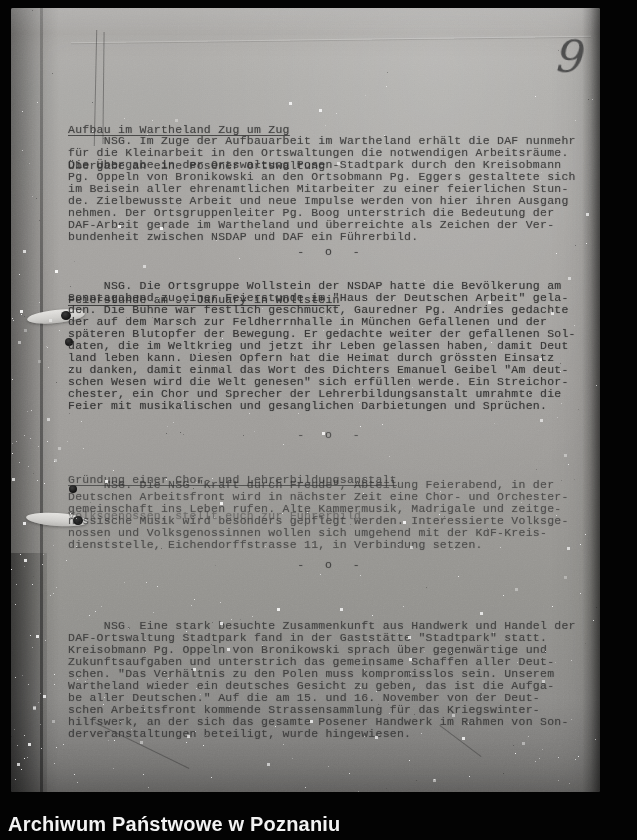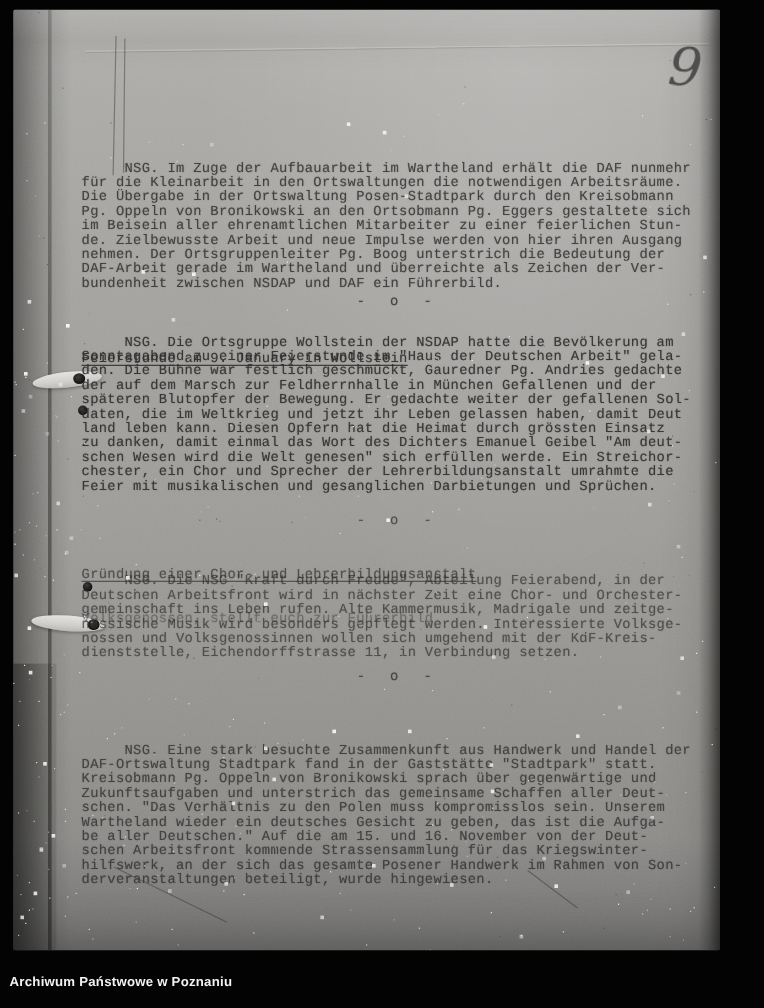--- a/index.html
+++ b/index.html
@@ -64,21 +64,21 @@
   .sep{text-align:center;letter-spacing:7px;white-space:pre;}
   .f1{opacity:.84;} .f2{opacity:.92;} .f3{opacity:.70;} .f4{opacity:.80;}
   .xfade{opacity:.62;}
 
   
   .dots,.dust{position:absolute;left:0;top:0;width:1px;height:1px;background:transparent;}
   .grain{position:absolute;left:0;top:0;pointer-events:none;}
 
   
   .footer-caption{position:absolute;left:8px;top:813px;color:#f2f2f2;
-    font-family:"Liberation Sans",sans-serif;font-weight:700;font-size:11px;letter-spacing:.2px;}
+    font-family:"Liberation Sans",sans-serif;font-weight:700;font-size:20px;letter-spacing:.2px;}
 </style>
 </head>
 <body>
 
 <div class="scan">
 
   <div class="top-sheen"></div>
   <div class="curl-line"></div>
   <div class="gutter"></div>
   <div class="fold-line"></div>
@@ -95,20 +95,24 @@
   <div class="tie tie2"></div>
   <div class="hole hole1"></div>
   <div class="hole hole2"></div>
   <div class="hole hole3"></div>
   <div class="hole hole4"></div>
 
   <div class="pagenum">9</div>
 
   <div class="content">
 
+    <div class="typed f1" style="top:92px">
+      <div class="hline u">Aufbau im Wartheland Zug um Zug</div>
+      <div class="hline">Übergabe an eine Posener Ortswaltung</div>
+    </div>
     <div class="typed f1" style="top:127px">     NSG. Im Zuge der Aufbauarbeit im Wartheland erhält die DAF nunmehr
 für die Kleinarbeit in den Ortswaltungen die notwendigen Arbeitsräume.
 Die Übergabe in der Ortswaltung Posen-Stadtpark durch den Kreisobmann
 Pg. Oppeln von Bronikowski an den Ortsobmann Pg. Eggers gestaltete sich
 im Beisein aller ehrenamtlichen Mitarbeiter zu einer feierlichen Stun-
 de. Zielbewusste Arbeit und neue Impulse werden von hier ihren Ausgang
 nehmen. Der Ortsgruppenleiter Pg. Boog unterstrich die Bedeutung der
 DAF-Arbeit gerade im Wartheland und überreichte als Zeichen der Ver-
 bundenheit zwischen NSDAP und DAF ein Führerbild.</div>
 

